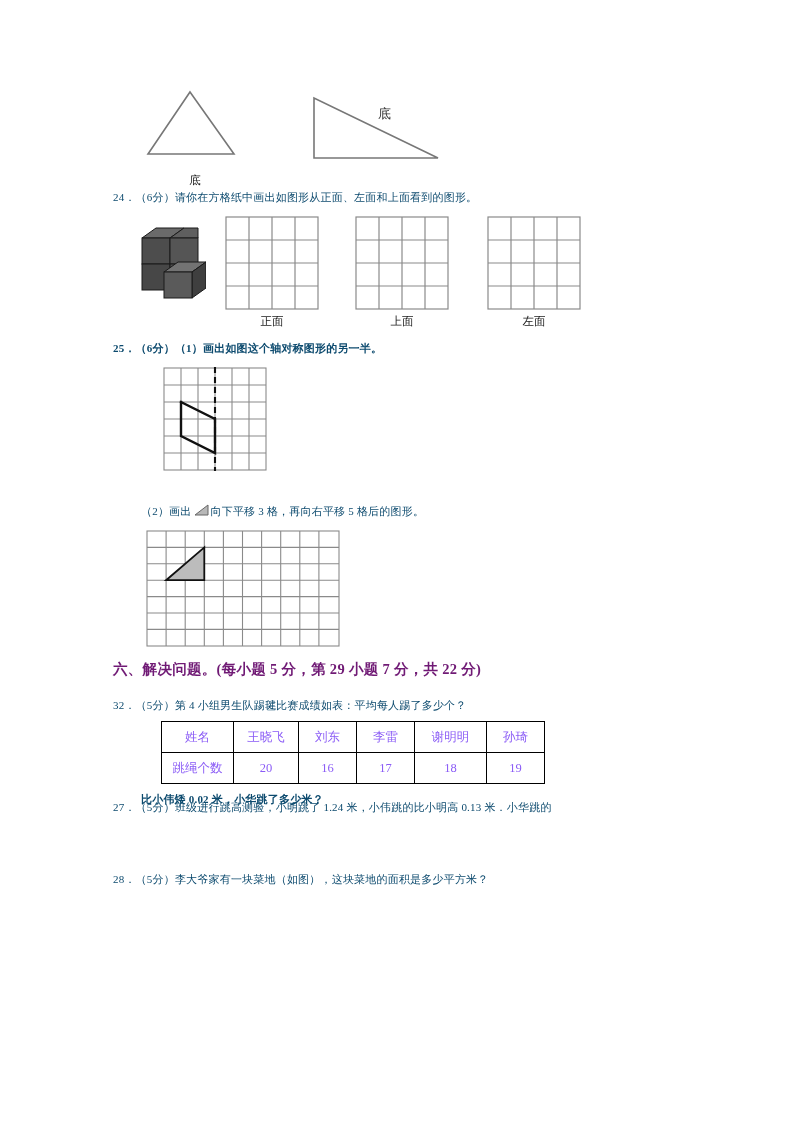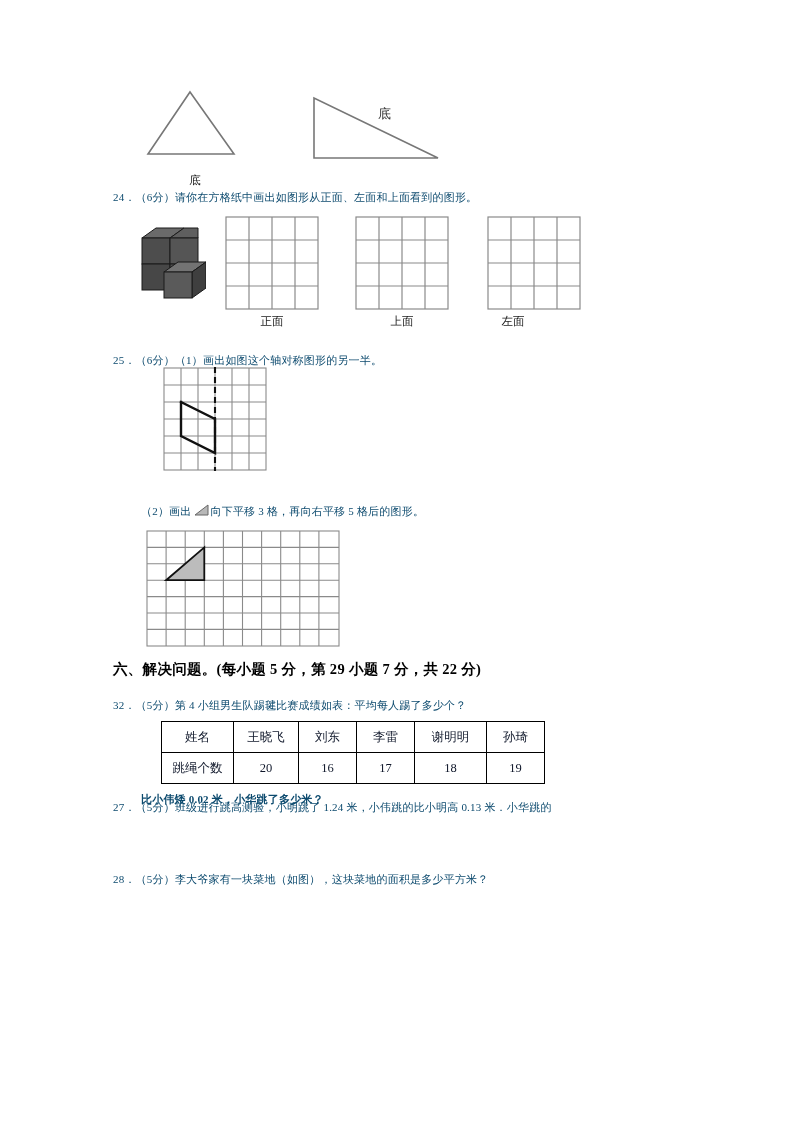--- a/index.html
+++ b/index.html
@@ -22,21 +22,21 @@
     line-height: 21px;
     letter-spacing: 0.2px;
     color: #0c4a6e;
     white-space: nowrap;
   }
 
   .section-head {
     font-size: 14.5px;
     font-weight: bold;
     letter-spacing: 0.3px;
-    color: #000000;
+    color: #701a75;
   }
 
   .fig-label {
     font-size: 11.5px;
     text-align: center;
     color: #1a1a1a;
   }
 
   
   .abs { position: absolute; }
@@ -57,21 +57,21 @@
     font-size: 12.5px;
     table-layout: fixed;
   }
   table.score td, table.score th {
     border: 1px solid #000;
     text-align: center;
     vertical-align: middle;
     height: 31px;
     font-weight: normal;
     padding: 0 4px;
-    color: #0f172a;
+    color: #8b5cf6;
   }
   table.score .c0 { width: 72px; }
   table.score .c1 { width: 65px; }
   table.score .c2 { width: 58px; }
   table.score .c3 { width: 58px; }
   table.score .c4 { width: 72px; }
   table.score .c5 { width: 58px; }
   table.score .num { font-family: "Liberation Serif", serif; }
 
   .inline-tri {
@@ -156,23 +156,23 @@
         <rect x="1" y="1" width="92" height="92"></rect>
         <line x1="24" y1="1" x2="24" y2="93"></line>
           <line x1="47" y1="1" x2="47" y2="93"></line>
           <line x1="70" y1="1" x2="70" y2="93"></line>
         <line x1="1" y1="24" x2="93" y2="24"></line>
           <line x1="1" y1="47" x2="93" y2="47"></line>
           <line x1="1" y1="70" x2="93" y2="70"></line>
       </g>
     </svg>
   </div>
-  <div class="fig-label abs" style="left:466px; top:314px; width:94px;text-align:center;">左面</div>
-
-  <div class="abs qline" style="left:113px; top:350px;">25．（6分）（1）画出如图这个轴对称图形的另一半。</div>
+  <div class="fig-label abs" style="left:487px; top:314px; width:94px;text-align:center;">左面</div>
+
+  <div class="abs qline" style="left:113px; top:338px;font-weight:bold;">25．（6分）（1）画出如图这个轴对称图形的另一半。</div>
 
   <div class="grid" style="left:163px; top:367px;">
     <svg width="104" height="104" viewBox="0 0 104 104">
       <g stroke="#8a8a8a" stroke-width="1.1" fill="none">
         <rect x="1" y="1" width="102" height="102"></rect>
         <line x1="18" y1="1" x2="18" y2="103"></line>
           <line x1="35" y1="1" x2="35" y2="103"></line>
         <line x1="52" y1="1" x2="52" y2="103"></line>
           <line x1="69" y1="1" x2="69" y2="103"></line>
         <line x1="86" y1="1" x2="86" y2="103"></line>

